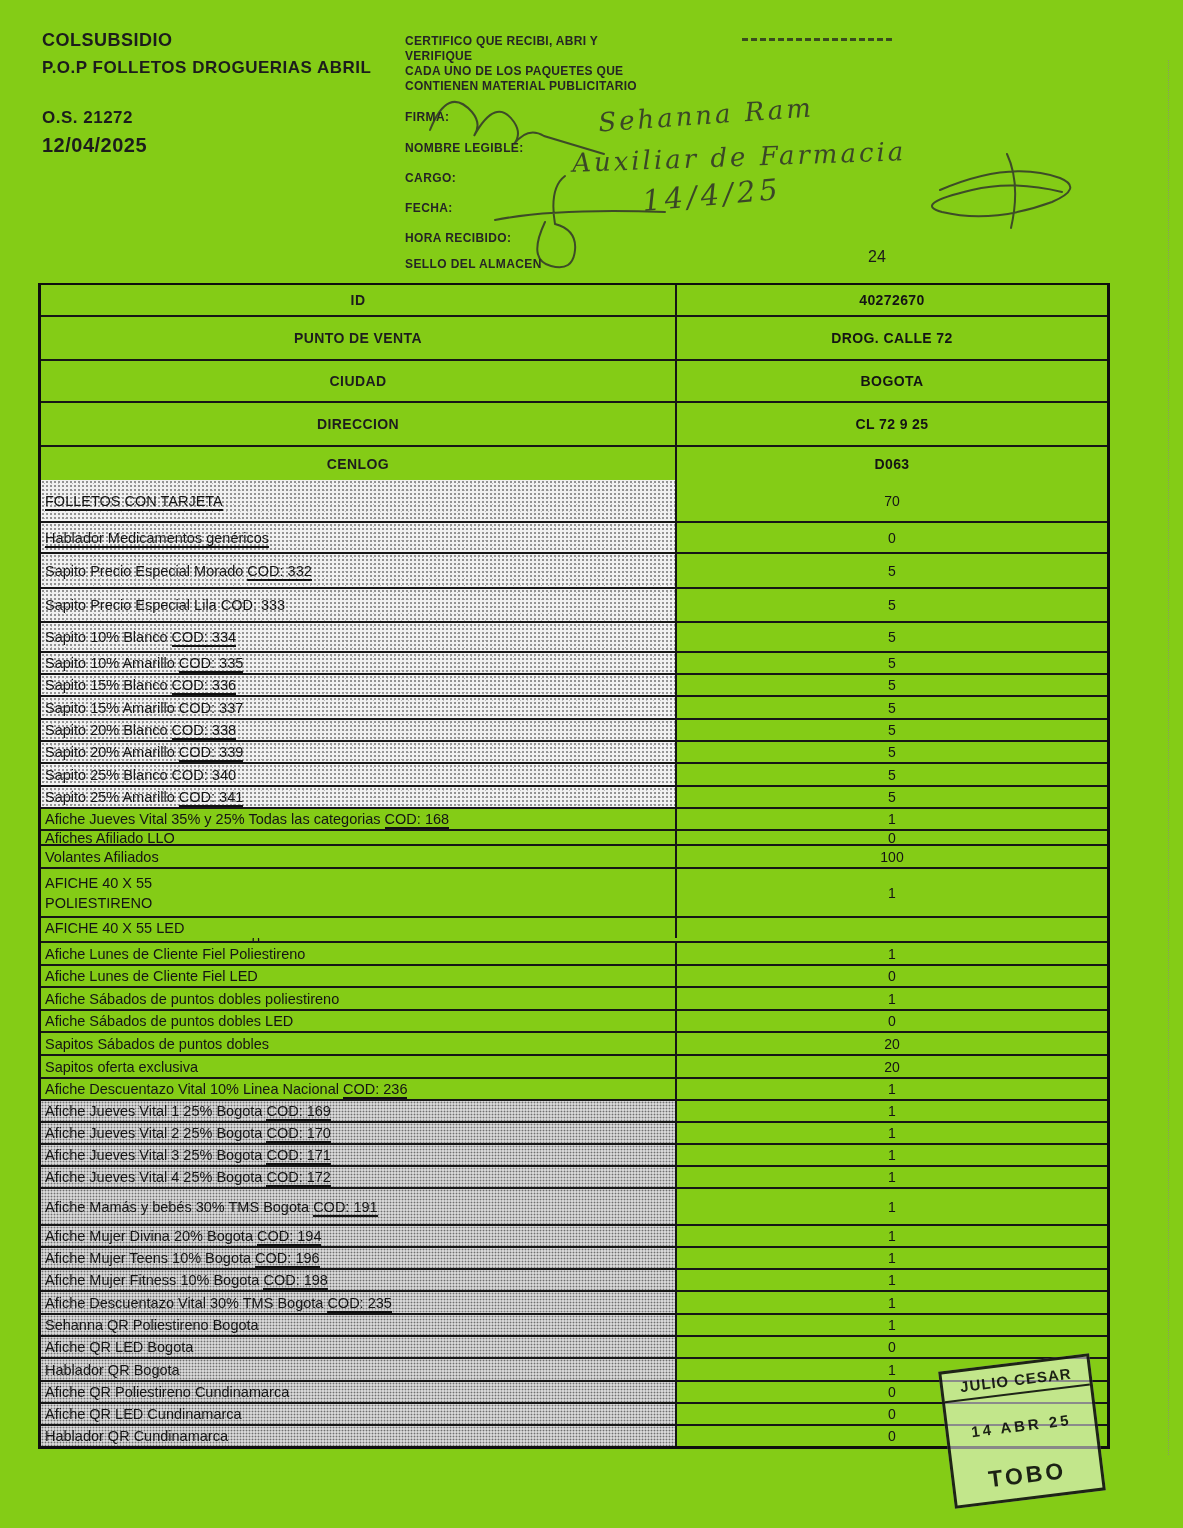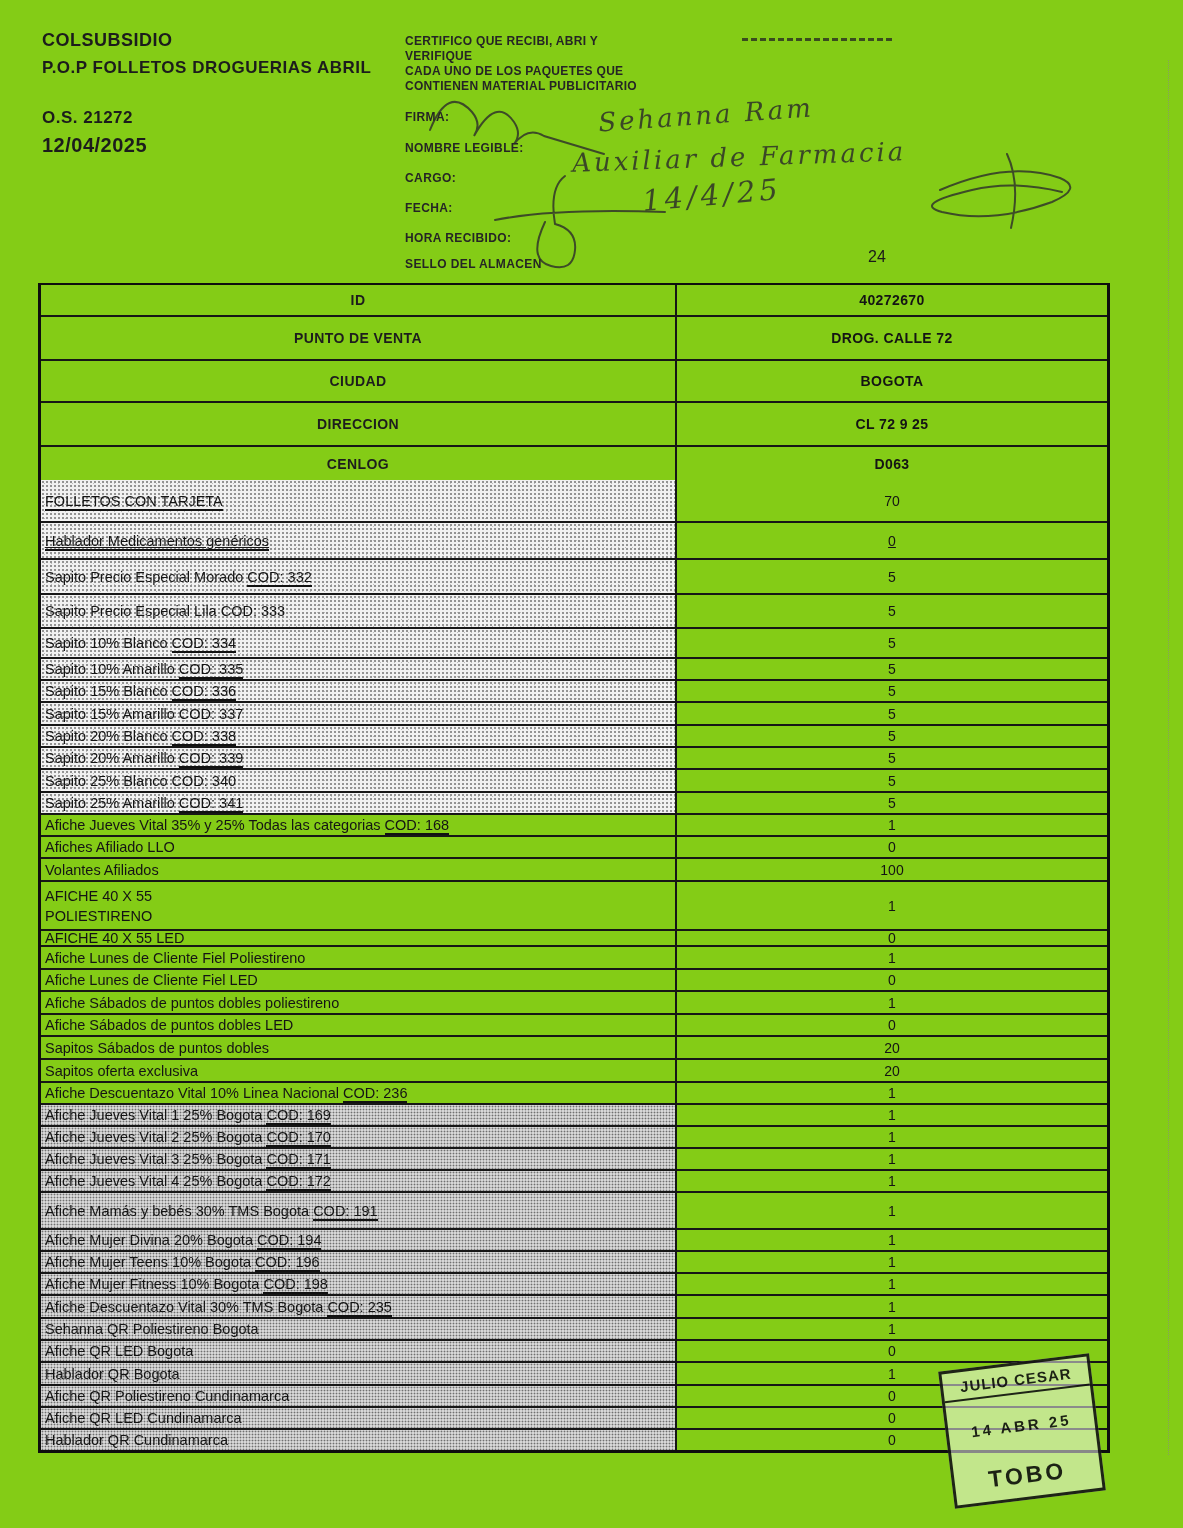--- a/index.html
+++ b/index.html
@@ -125,21 +125,21 @@
           <div class="cell vc">D063</div>
         </div>
       </div>
     <div>
         <div class="row item" style="height: 41px;">
           <div class="cell lc s1">
             <span><span class="u">FOLLETOS CON TARJETA</span></span>
           </div>
           <div class="cell vc">70</div>
         </div>
-        <div class="row item" style="height: 37px; text-decoration: underline;">
+        <div class="row item" style="height: 31px;">
           <div class="cell lc s1">
             <span><span class="u">Hablador Medicamentos genéricos</span></span>
           </div>
           <div class="cell vc">0</div>
         </div>
         <div class="row item" style="height: 35px;">
           <div class="cell lc s1">
             <span>Sapito Precio Especial Morado <span class="u">COD: 332</span></span>
           </div>
           <div class="cell vc">5</div>
@@ -197,39 +197,39 @@
             <span>Sapito 25% Amarillo <span class="u">COD: 341</span></span>
           </div>
           <div class="cell vc">5</div>
         </div>
         <div class="row item" style="height: 22px;">
           <div class="cell lc">
             <span>Afiche Jueves Vital 35% y 25% Todas las categorias <span class="u">COD: 168</span></span>
           </div>
           <div class="cell vc">1</div>
         </div>
-        <div class="row item" style="height: 22px;">
+        <div class="row item" style="height: 15px;">
           <div class="cell lc">
             <span>Afiches Afiliado LLO</span>
           </div>
           <div class="cell vc">0</div>
         </div>
         <div class="row item" style="height: 23px;">
           <div class="cell lc">
             <span>Volantes Afiliados</span>
           </div>
           <div class="cell vc">100</div>
         </div>
         <div class="row item" style="height: 49px;">
           <div class="cell lc">
             <span>AFICHE 40 X 55<br>POLIESTIRENO</span>
           </div>
           <div class="cell vc">1</div>
         </div>
-        <div class="row item" style="height: 16px;">
+        <div class="row item" style="height: 25px; flex-direction: column;">
           <div class="cell lc">
             <span>AFICHE 40 X 55 LED</span>
           </div>
           <div class="cell vc">0</div>
         </div>
         <div class="row item" style="height: 23px;">
           <div class="cell lc">
             <span>Afiche Lunes de Cliente Fiel Poliestireno</span>
           </div>
           <div class="cell vc">1</div>

